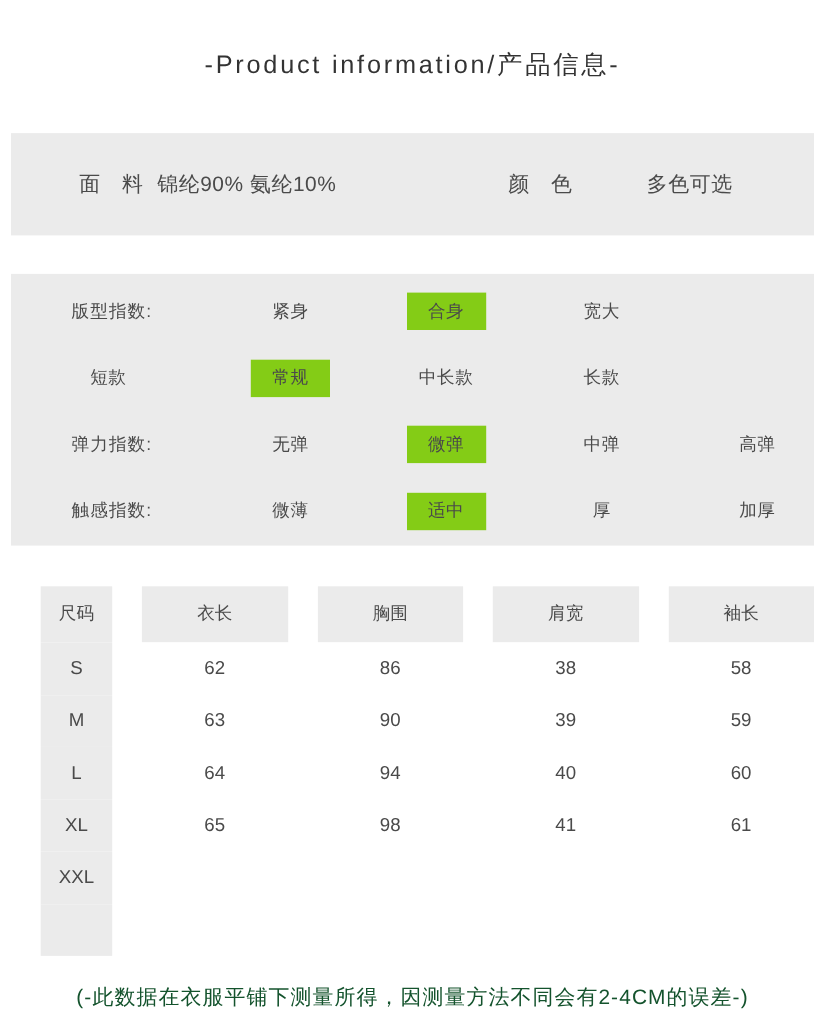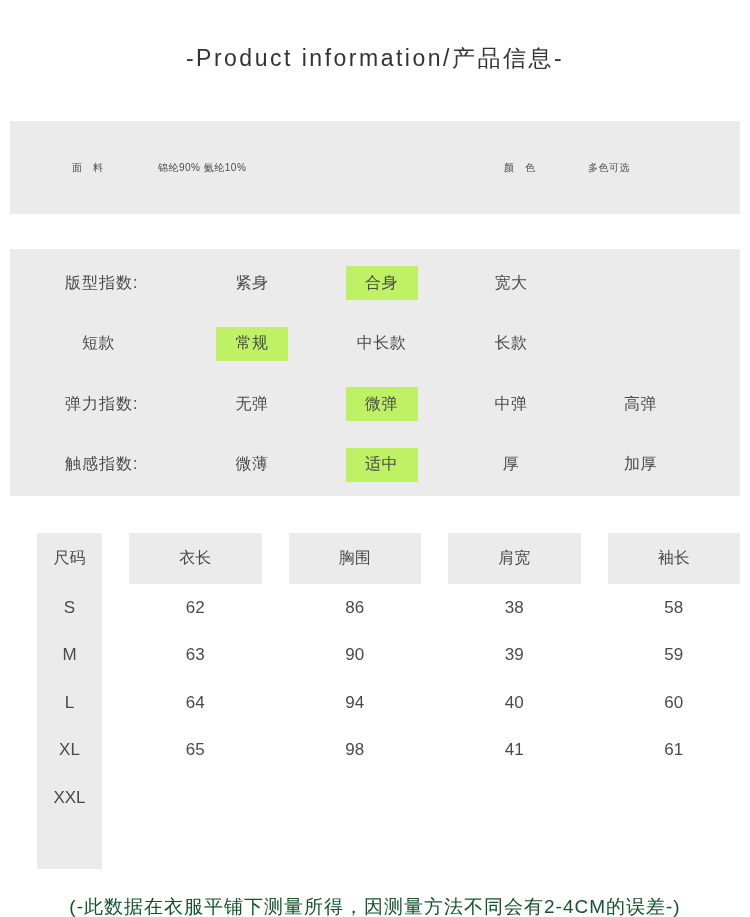--- a/index.html
+++ b/index.html
@@ -28,67 +28,68 @@
     margin-left: 10px;
     width: 730px;
     background: #ebebeb;
   }
 
   
   .fabric-block {
     margin-top: 47px;
     height: 93px;
     position: relative;
-    font-size: 10px;
+    font-size: 19px;
   }
   .fabric-block .cell {
     position: absolute;
     top: 0; bottom: 0;
     display: flex;
     align-items: center;
     letter-spacing: 0.5px;
     white-space: nowrap;
   }
   .pos-fab-label { left: 62px; }
-  .pos-fab-value { left: 148px; }
-  .pos-col-label { left: 494px; }
+  .pos-fab-value { left: 133px; }
+  .pos-col-label { left: 452px; }
   .pos-col-value { left: 578px; }
 
   
   .index-block {
     margin-top: 35px;
     height: 247px;
     padding-top: 4px;
   }
   .idx-row {
     display: grid;
     grid-template-columns: 177px 130px 129px 130px 129px;
     align-items: center;
     height: 60.5px;
     font-size: 16px;
+    gap: 12px;
   }
   .idx-label {
     padding-left: 55px;
     letter-spacing: 1px;
     white-space: nowrap;
   }
   .opt-cell {
     display: flex;
     justify-content: center;
   }
   .opt {
     min-width: 72px;
     height: 34px;
     display: flex;
     justify-content: center;
     align-items: center;
     letter-spacing: 0.5px;
     white-space: nowrap;
   }
-  .opt.hl { background: #bef264; }
+  .opt.hl { background: #84cc16; }
 
   
   .size-table {
     margin-top: 37px;
     margin-left: 10px;
     width: 730px;
     background: #ffffff;
     font-size: 17px;
   }
   .t-row {

